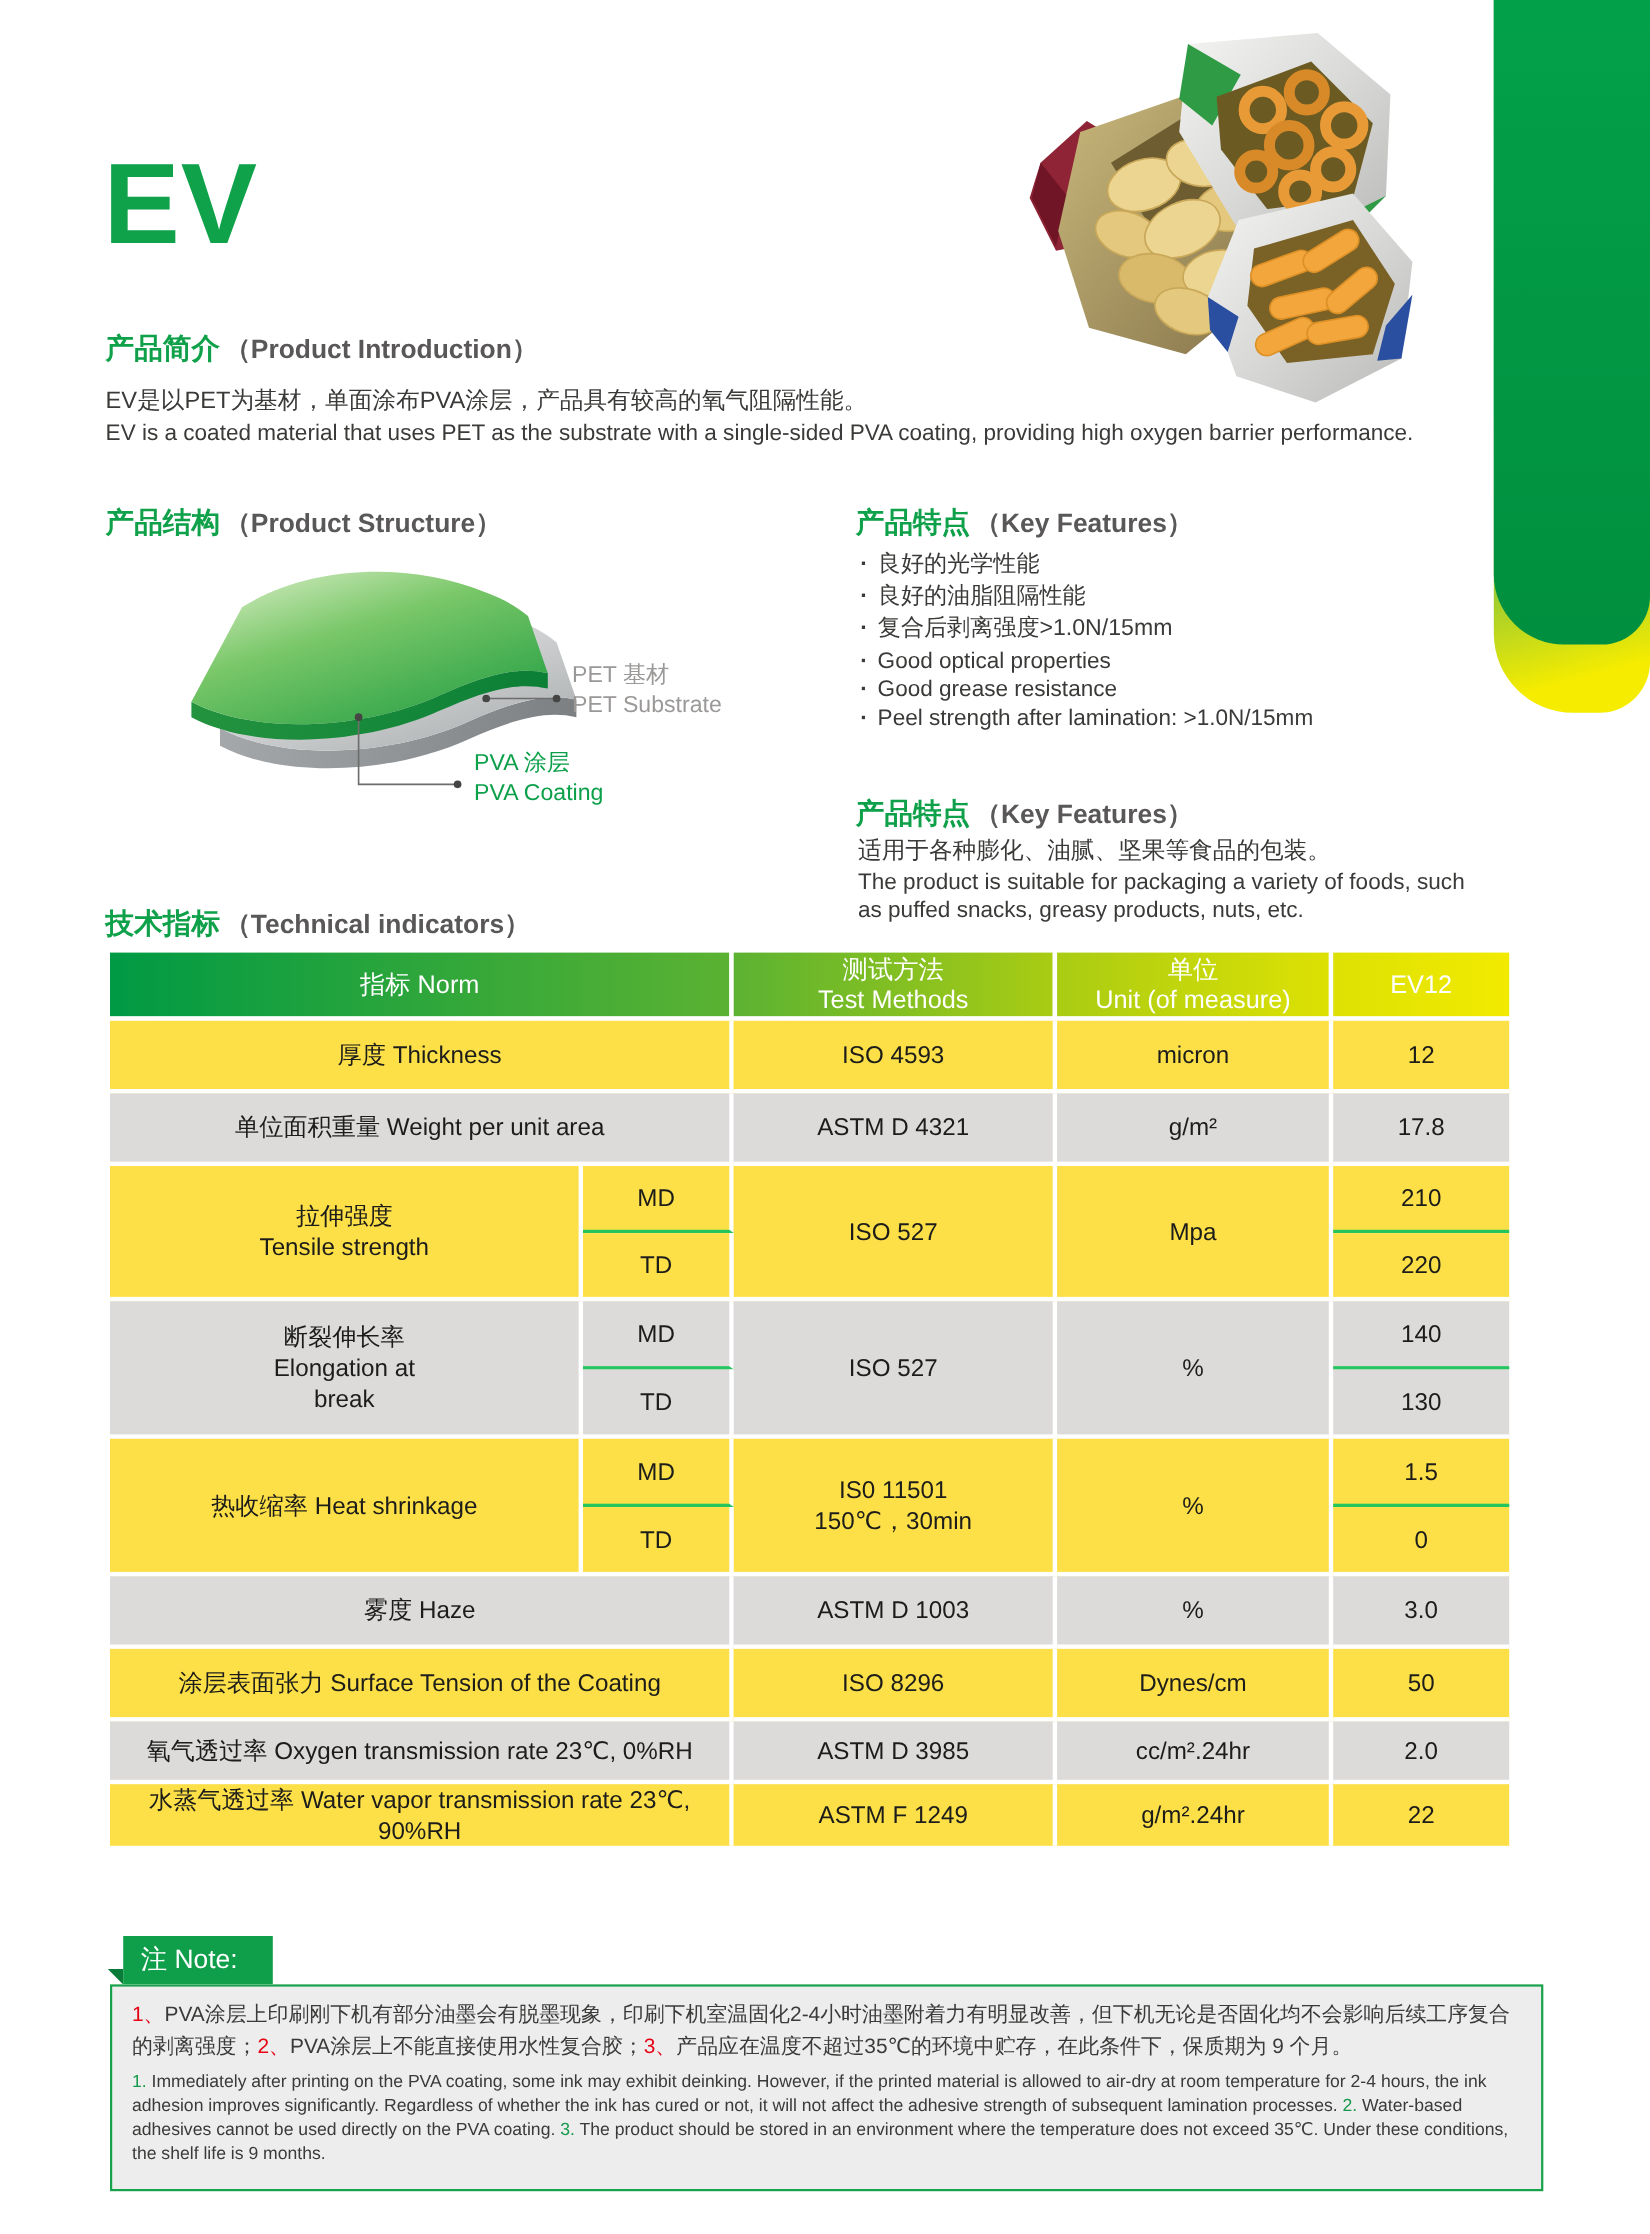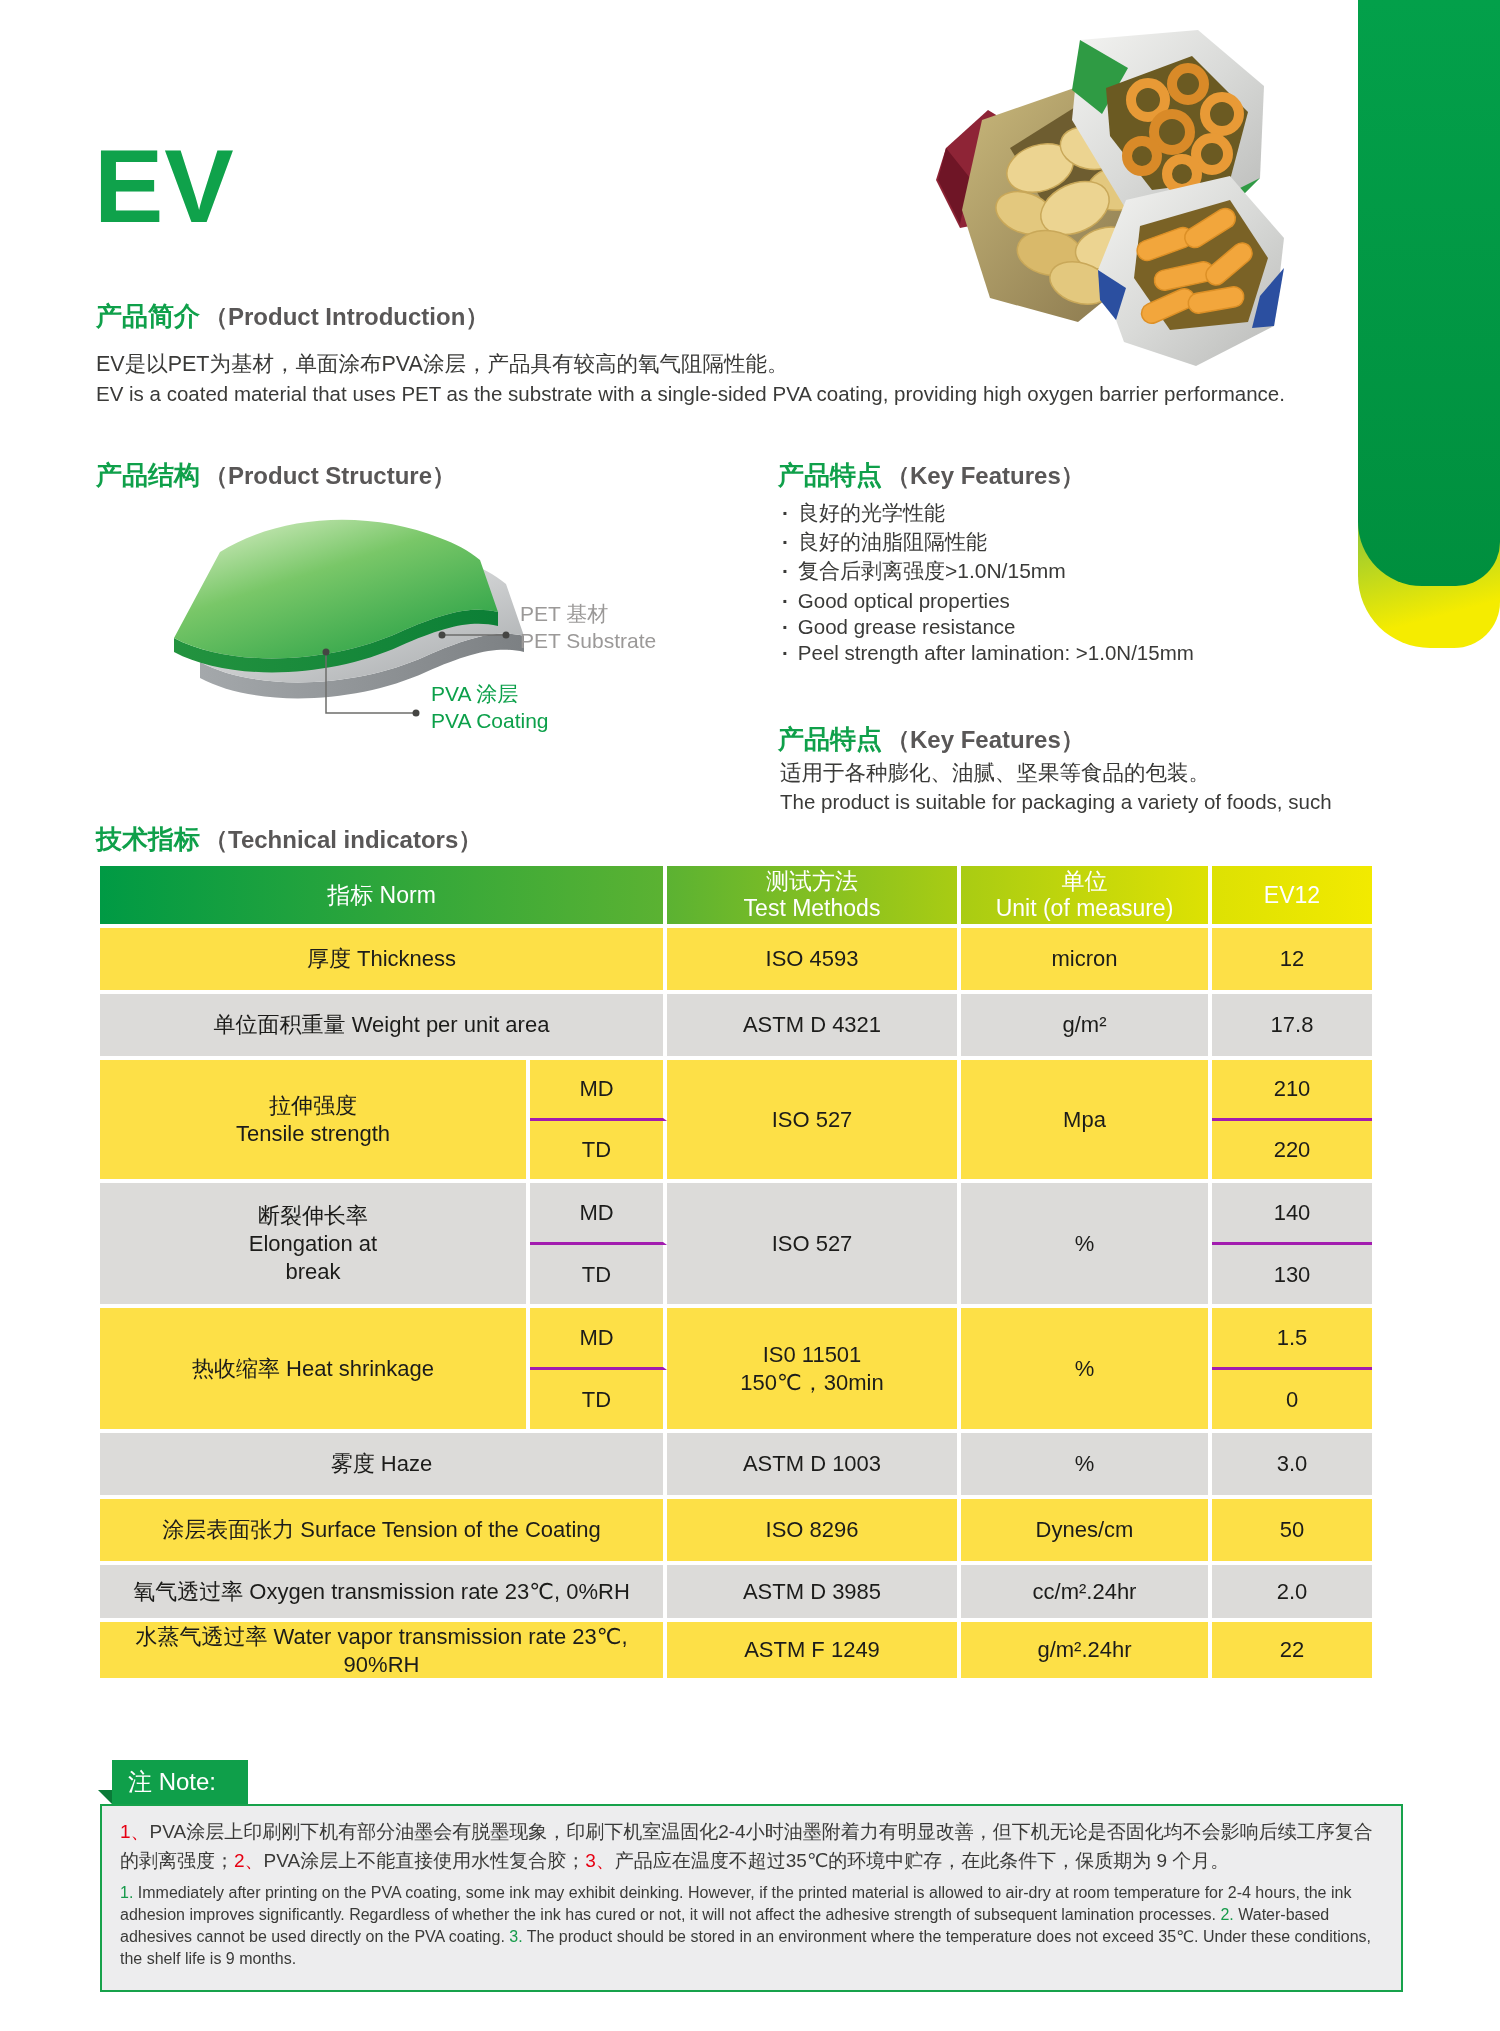--- a/index.html
+++ b/index.html
@@ -58,21 +58,21 @@
   table.spec {
     position:absolute; left:100px; top:866px;
     border-collapse:separate; border-spacing:0; table-layout:fixed;
   }
   table.spec th, table.spec td {
     padding:0; text-align:center; vertical-align:middle;
     font-size:22px; color:#1c1c1a; overflow:hidden;
   }
   .w  { border-right:4px solid #fff; }
   .gb { border-bottom:4px solid #fff; }
-  .mb { border-bottom:3px solid #a21caf; }
+  .mb { border-bottom:3px solid #22c55e; }
   table.spec th { height:58px; color:#fff; font-weight:normal; font-size:23px; line-height:27px; border-bottom:4px solid #fff; }
   .th1 { background:linear-gradient(90deg,#009a44,#5bb232); }
   .th2 { background:linear-gradient(90deg,#5bb232,#a9cc13); }
   .th3 { background:linear-gradient(90deg,#a9cc13,#dde103); }
   .th4 { background:linear-gradient(90deg,#dde103,#f2ea00); }
   .bg-a { background:#fde047; }
   .bg-b { background:#dcdbd9; }
   tr.h62 > td { height:62px; }
   tr.h58 > td { height:58px; }
   tr.h59 > td { height:59px; }
@@ -252,20 +252,21 @@
     <li>Good grease resistance</li>
     <li>Peel strength after lamination: &gt;1.0N/15mm</li>
   </ul>
 
   <div class="sec-head" style="left:778px;top:722px;">
     <span class="cn">产品特点</span><span class="en">（Key Features）</span>
   </div>
   <div class="txt intro-cn" style="left:780px;top:758px;">适用于各种膨化、油腻、坚果等食品的包装。</div>
   <div class="txt intro-en" style="left:780px;top:789px;line-height:26px;">
     <div>The product is suitable for packaging a variety of foods, such</div>
+    <div>as puffed snacks, greasy products, nuts, etc.</div>
   </div>
 
   <div class="sec-head" style="left:96px;top:822px;">
     <span class="cn">技术指标</span><span class="en">（Technical indicators）</span>
   </div>
 
   <table class="spec">
     <colgroup>
         <col style="width:430px">
         <col style="width:137px">

